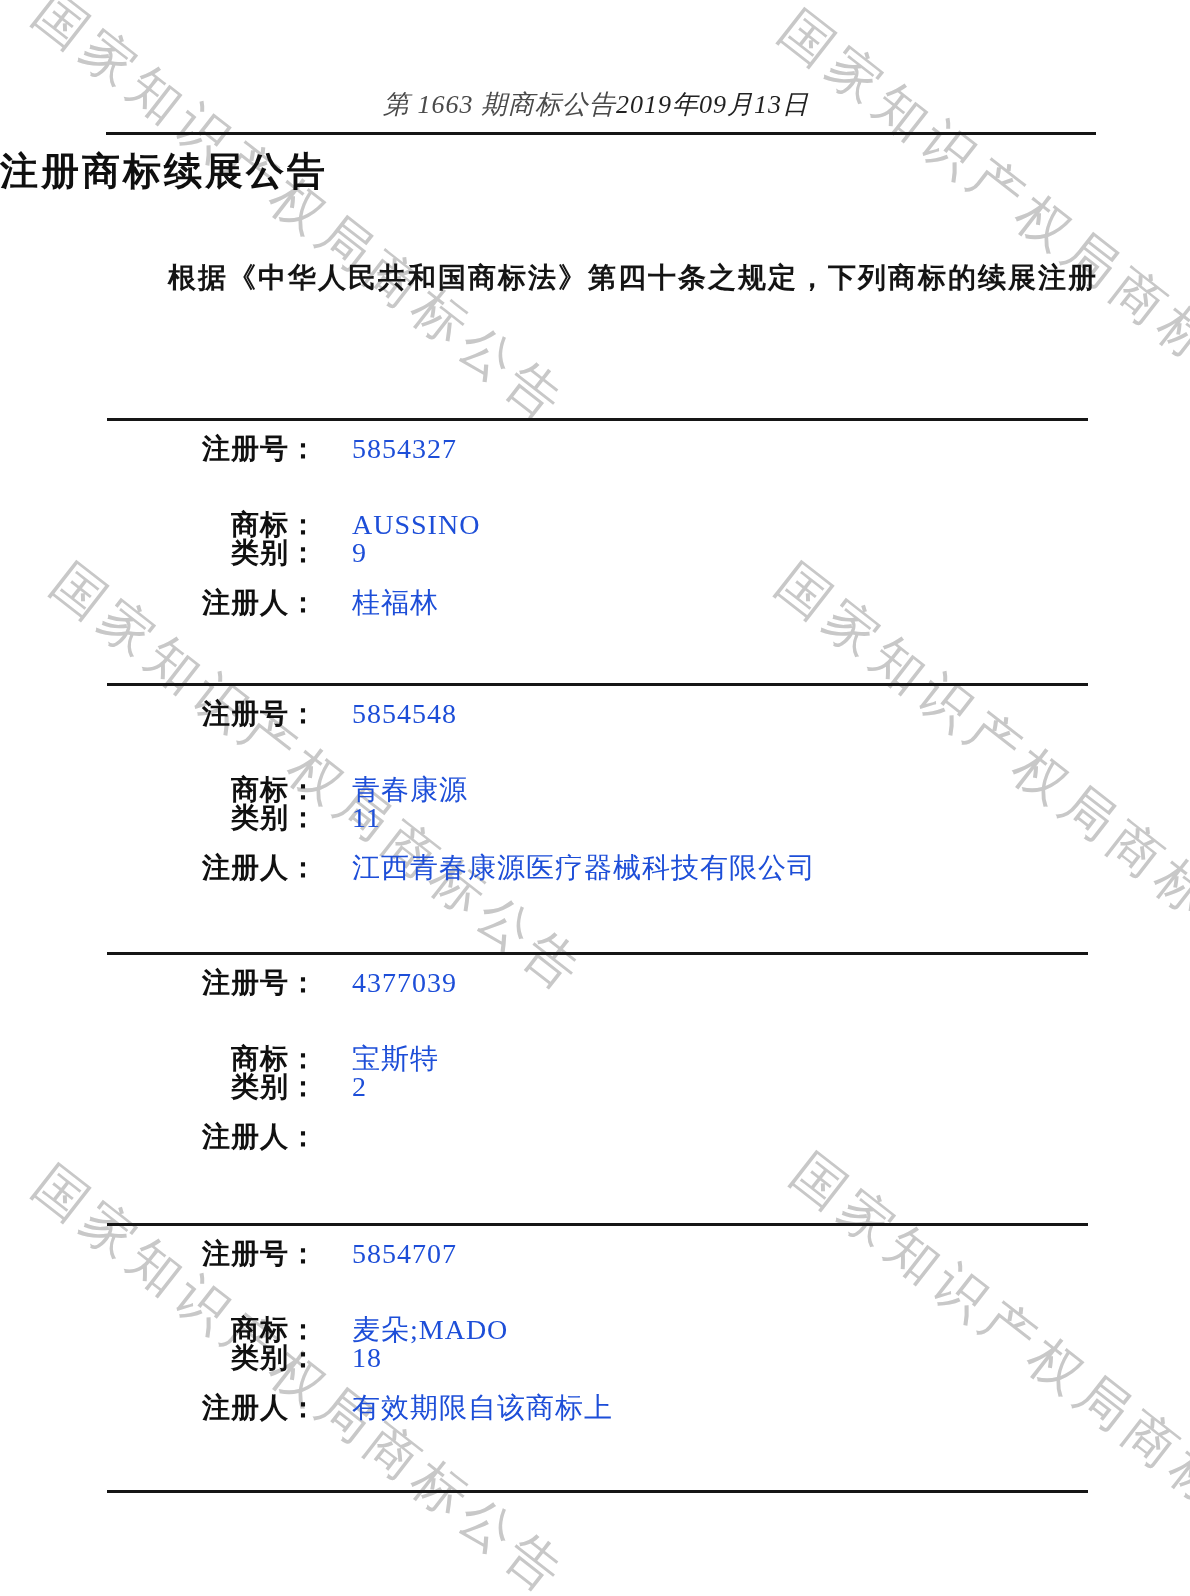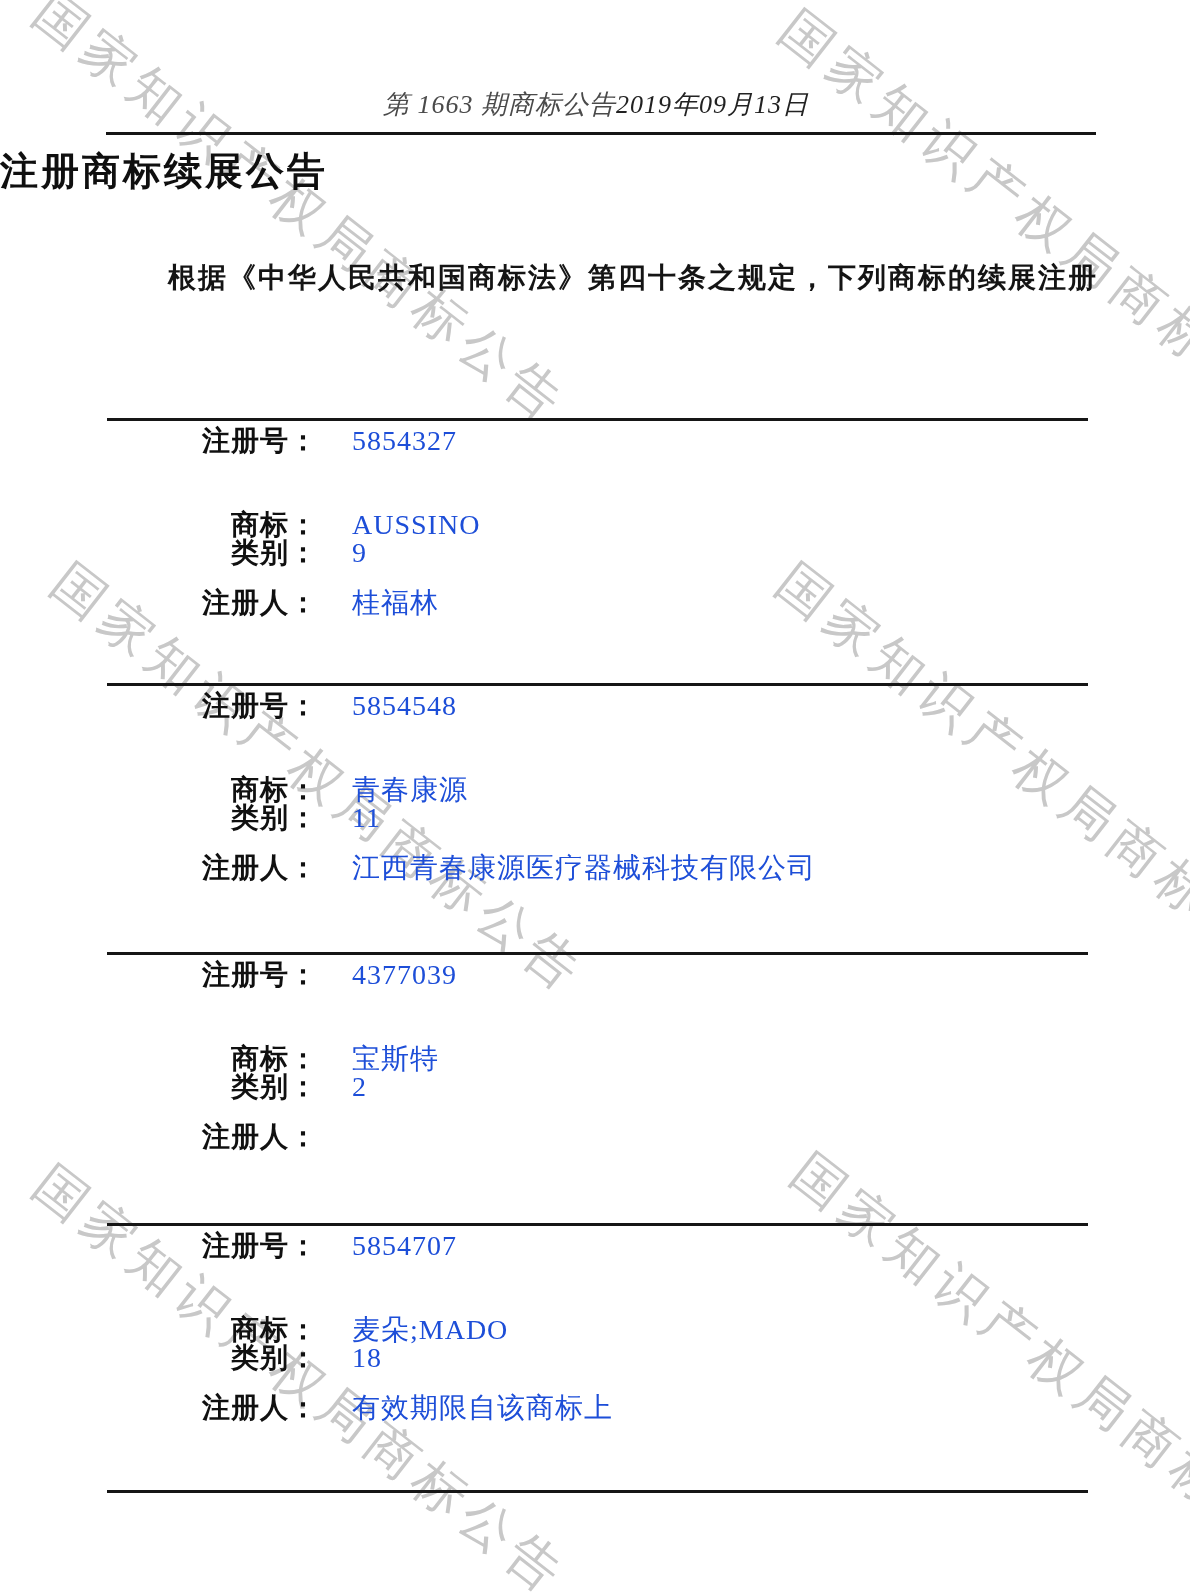--- a/index.html
+++ b/index.html
@@ -44,21 +44,21 @@
     font-weight:700; font-size:28px; color:#141414;
   }
   .intro-line { height:44px; line-height:44px; letter-spacing:2px; white-space:nowrap; }
   .intro-line.indent { text-indent:58px; }
   
   .record {
     position:absolute; left:107px; width:981px; height:0;
     border-top:3px solid #161616;
   }
   .record .row { position:absolute; left:0; width:100%; height:32px; line-height:32px; }
-  .row-1 { top:4px; } .row-2 { top:66px;margin-top:22px; } .row-3 { top:116px; } .row-4 { top:166px; }
+  .row-1 { top:12px; } .row-2 { top:66px;margin-top:22px; } .row-3 { top:116px; } .row-4 { top:166px; }
   .rec-1 { top:418px; } .rec-2 { top:683px; } .rec-3 { top:952px; } .rec-4 { top:1223px; }
   .field-label {
     position:absolute; left:0; width:211px; text-align:right;
     font-family:"Liberation Sans","DejaVu Sans",sans-serif;
     font-weight:700; font-size:28px; color:#101010; letter-spacing:1px;
     white-space:nowrap;
   }
   .field-value {
     position:absolute; left:245px; font-size:28px; color:#1d4ed8;
     letter-spacing:1px; white-space:nowrap;

